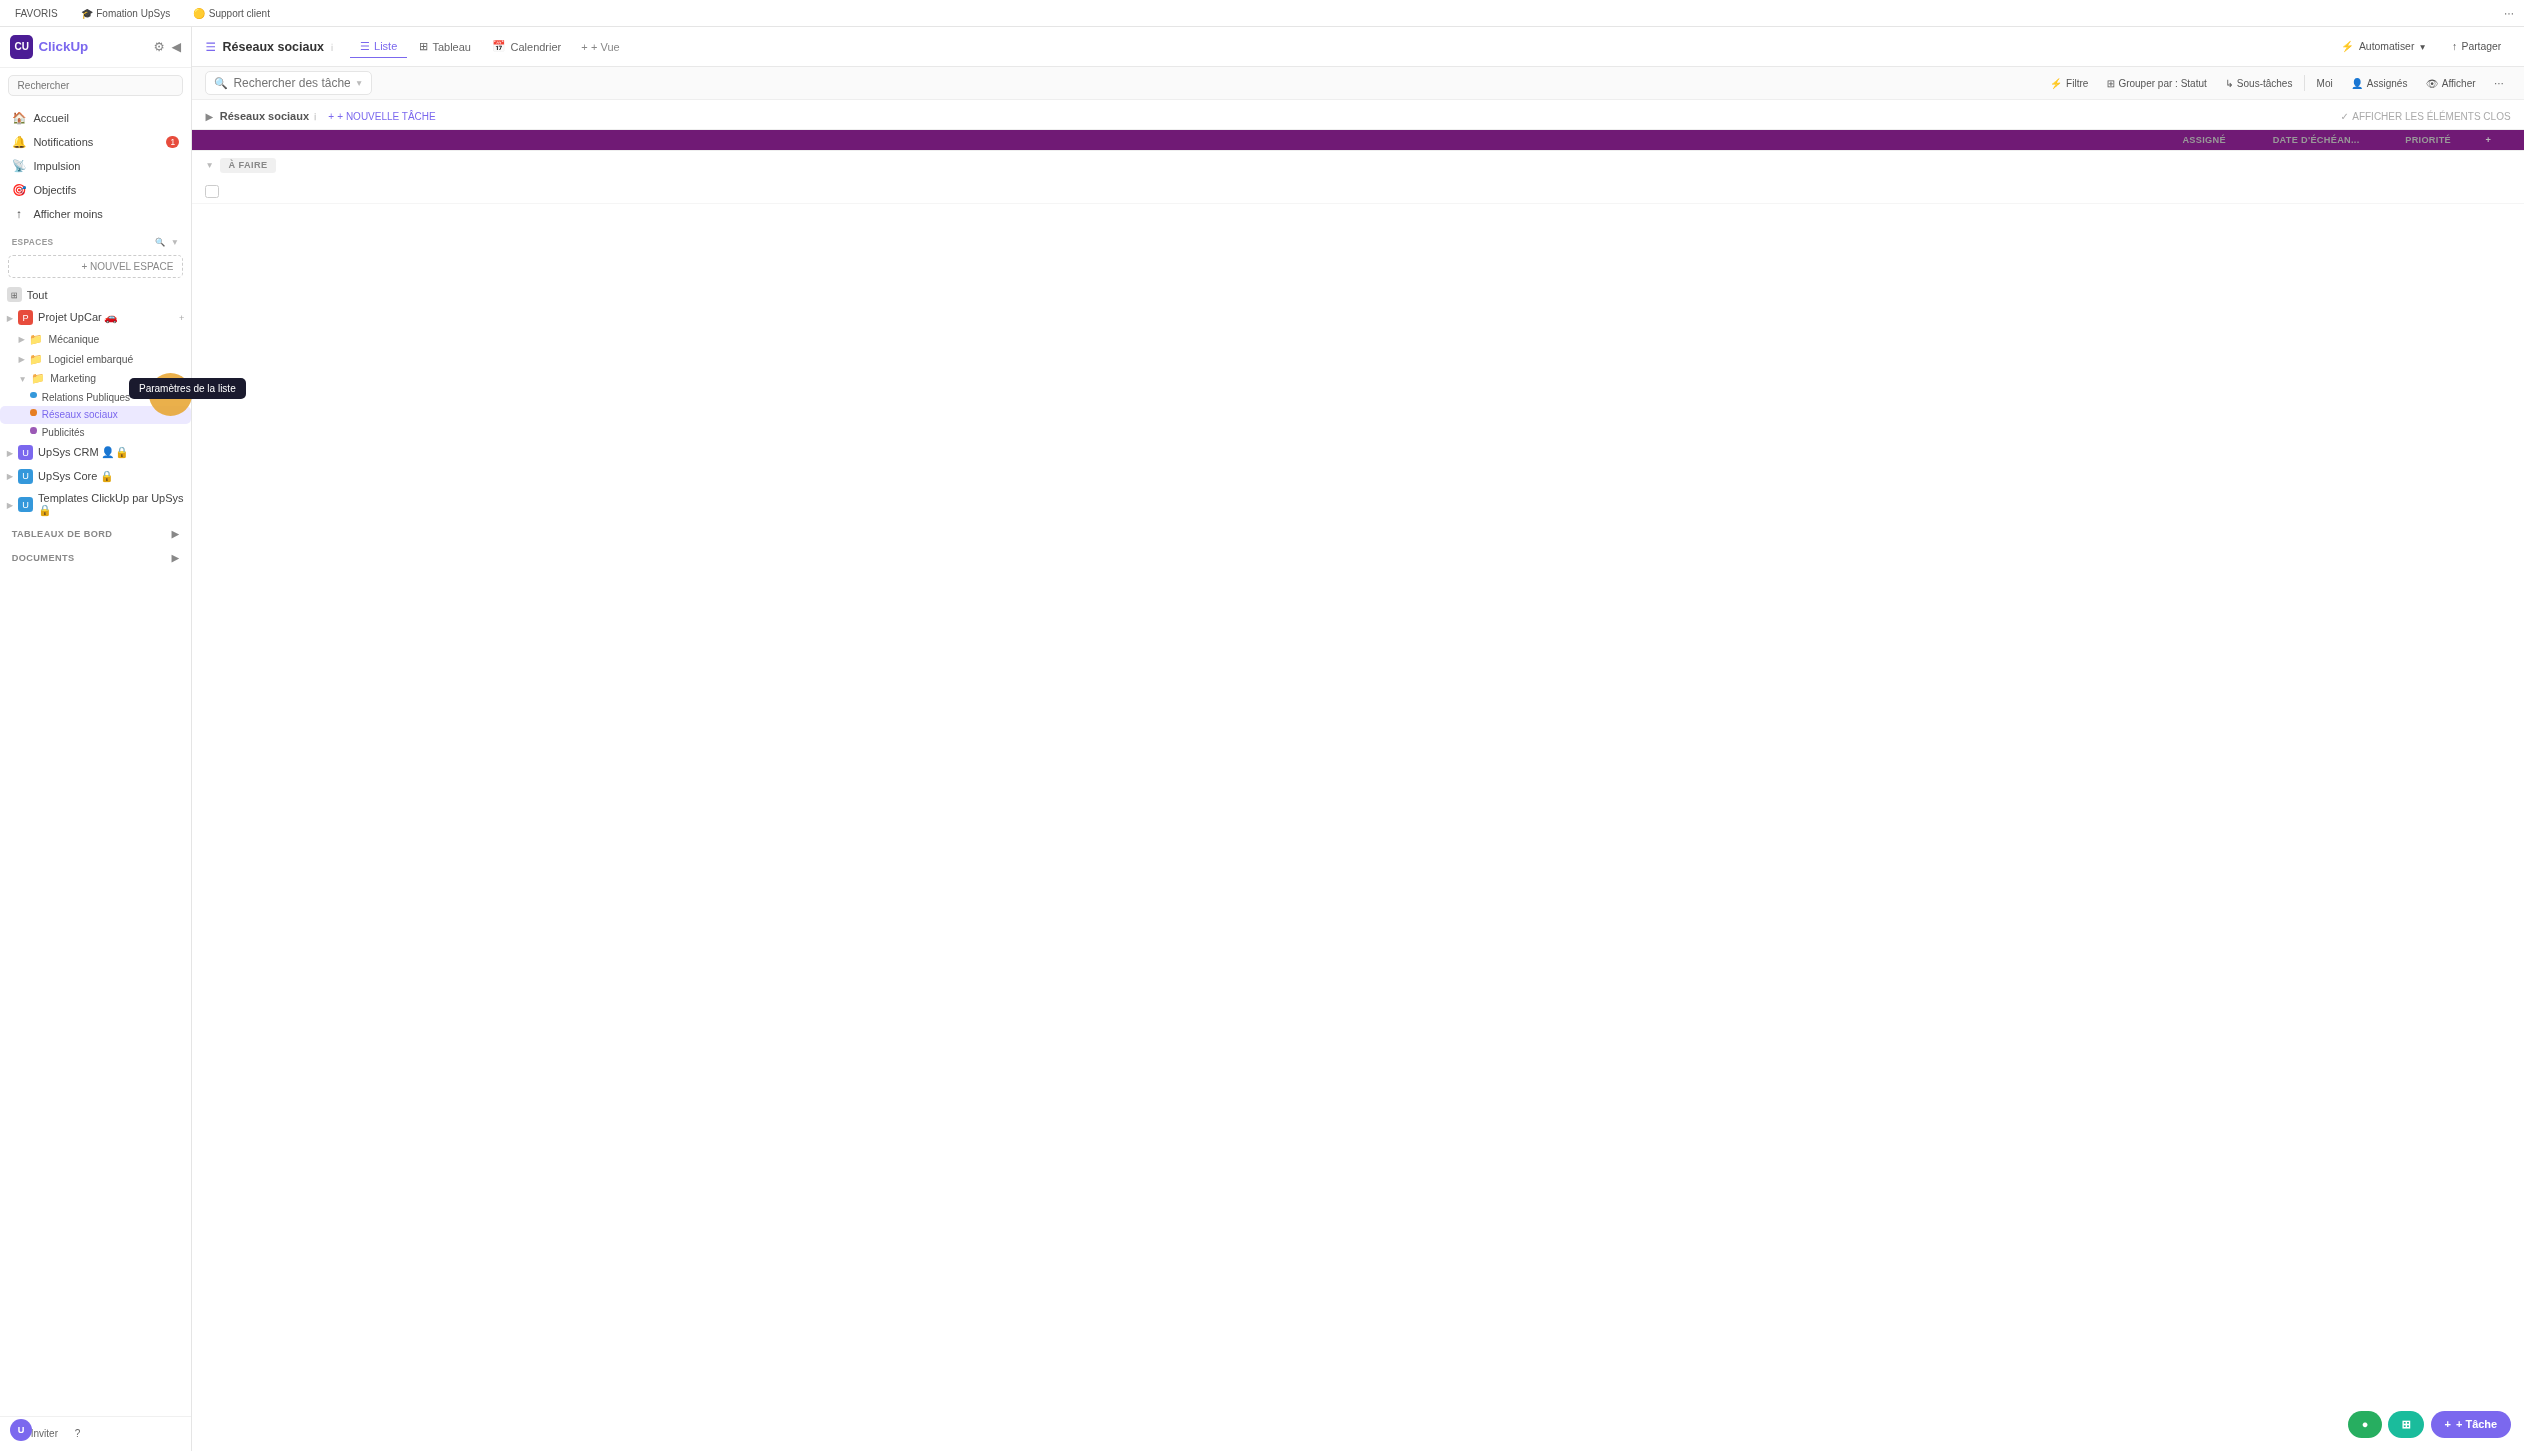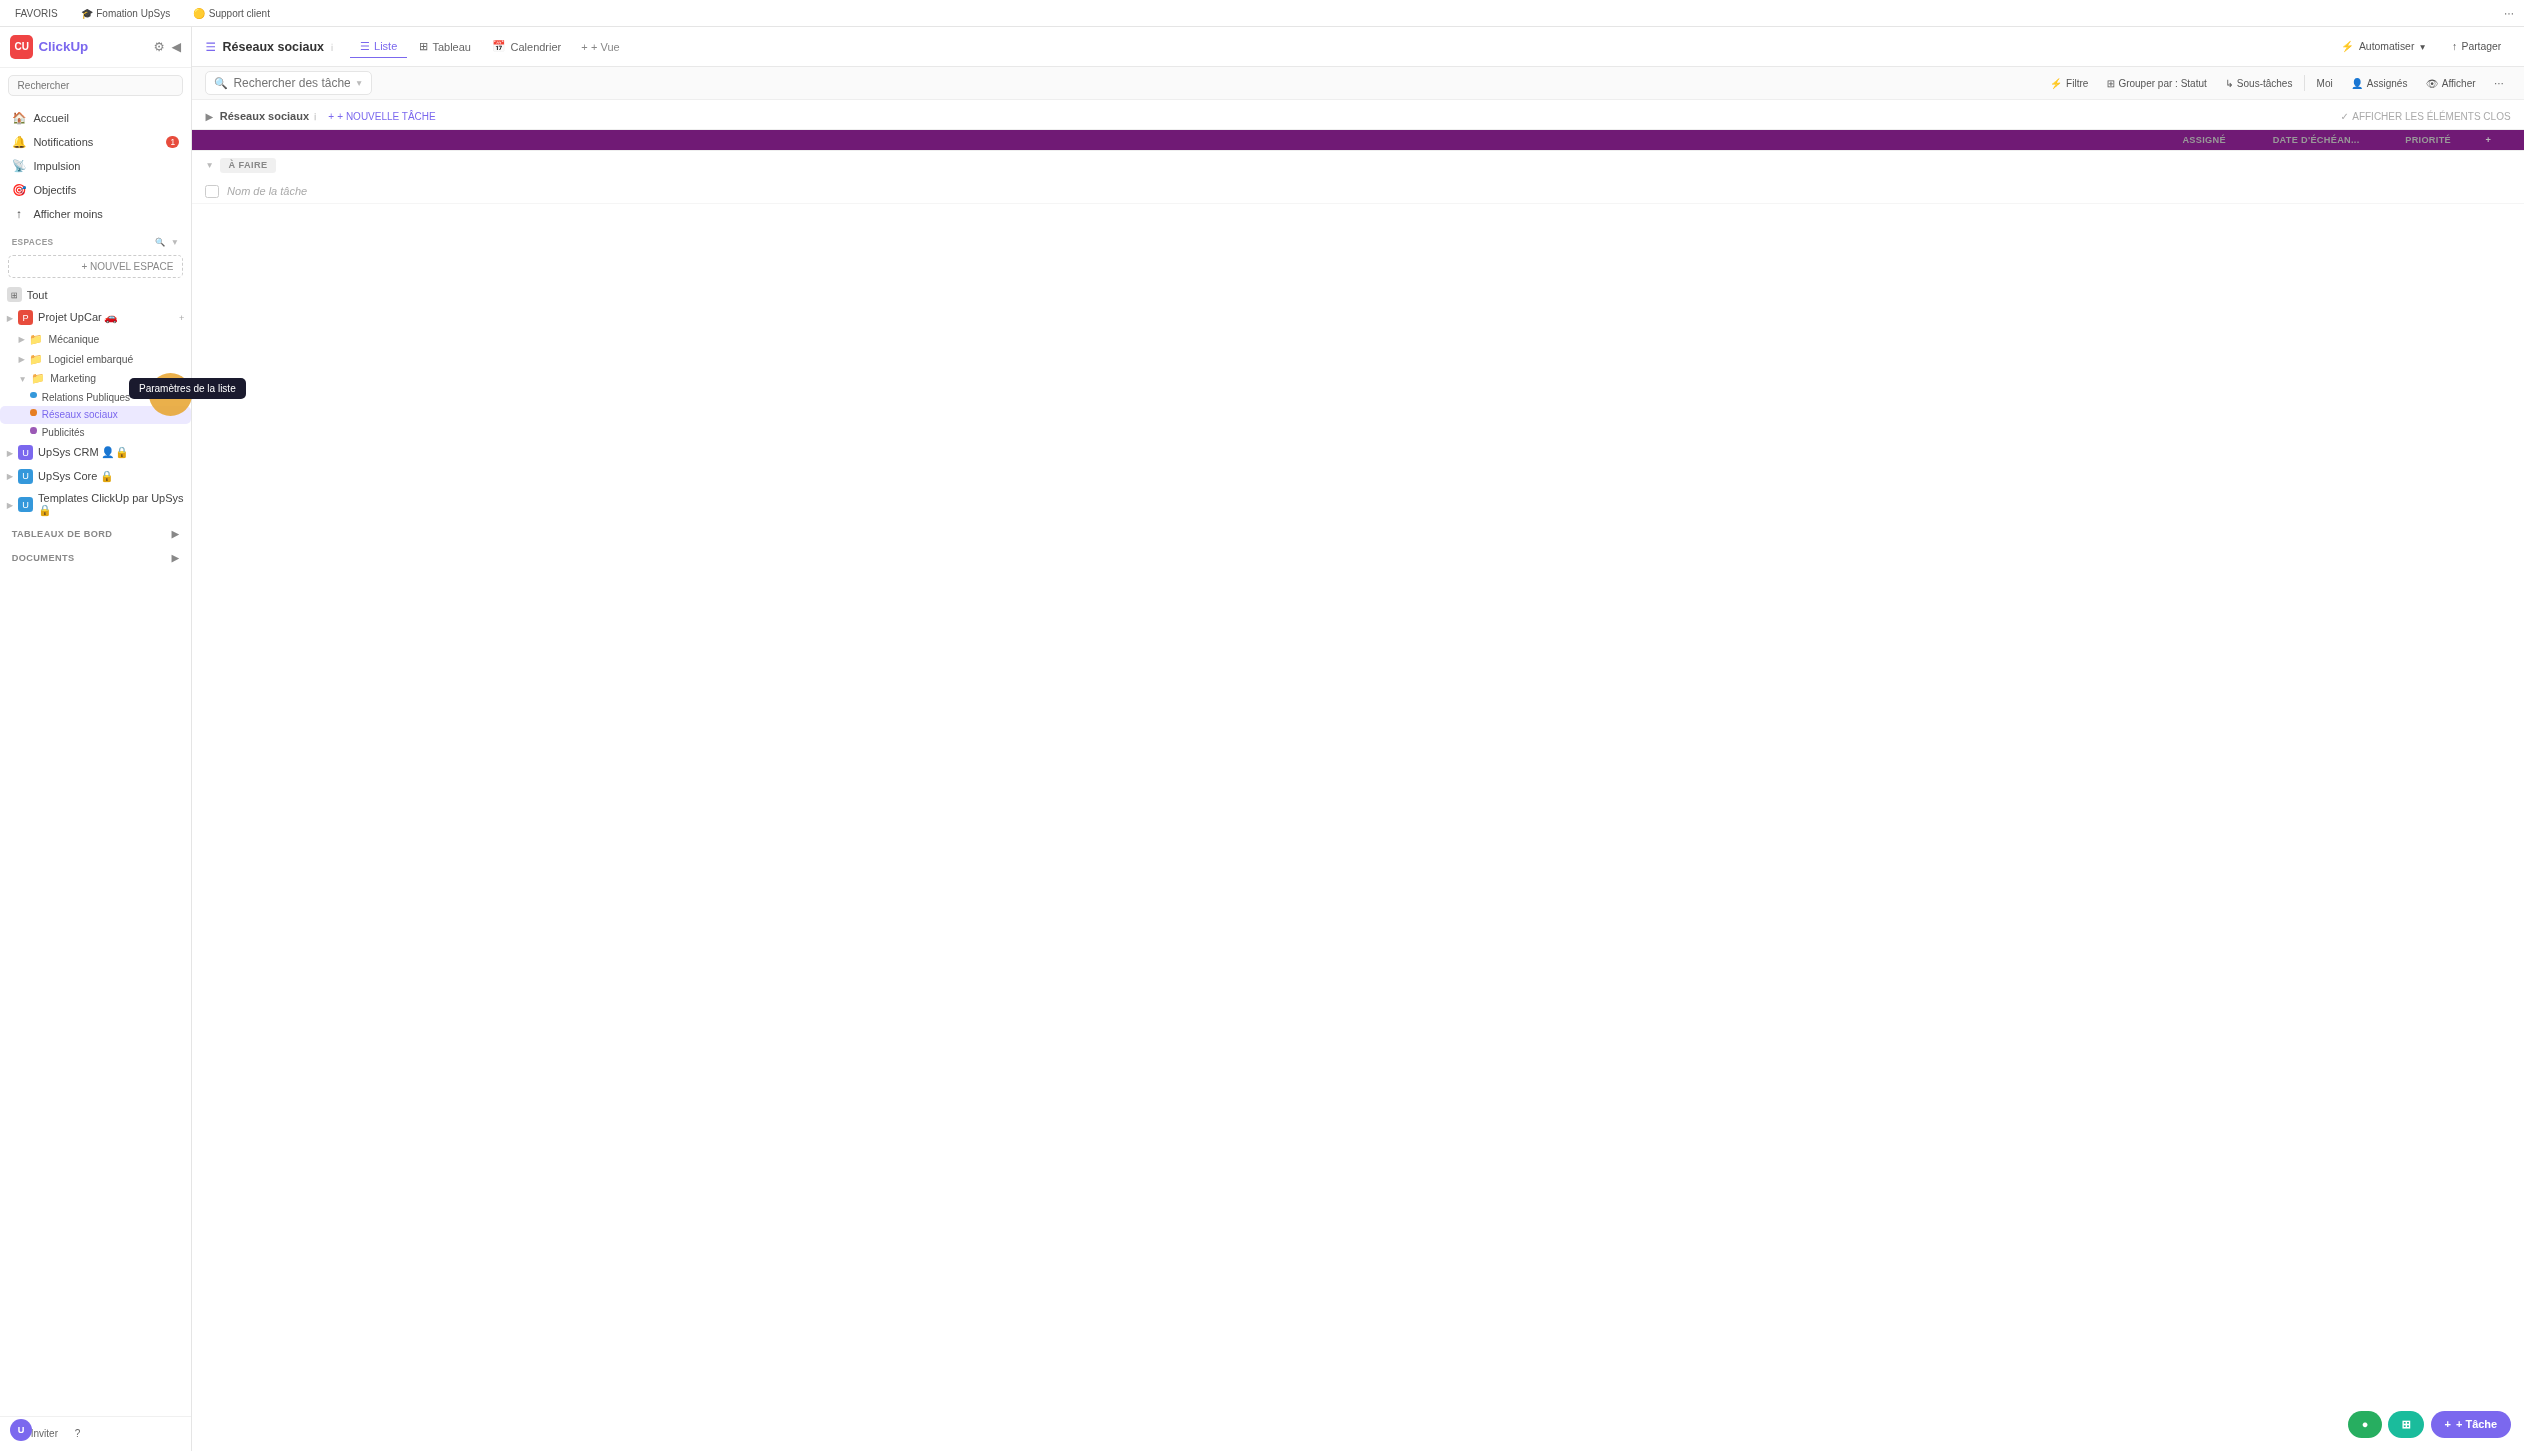--- a/index.html
+++ b/index.html
@@ -10,21 +10,21 @@
     .top-bar-item { cursor: pointer; padding: 3.3px 5px; border-radius: 3.3px; }
     .top-bar-right { margin-left: auto; }
 
     
     .app-layout { display: flex; flex: 1; overflow: hidden; }
 
     
     .sidebar { width: 192px; background: #fff; border-right: 0.8px solid #e5e5e5; display: flex; flex-direction: column; overflow-y: auto; flex-shrink: 0; }
     .sidebar-header { display: flex; align-items: center; justify-content: space-between; padding: 8.3px 10px; border-bottom: 0.8px solid #f0f0f0; }
     .logo { display: flex; align-items: center; gap: 5px; font-weight: 700; font-size: 13.4px; color: #7b68ee; }
-    .logo-icon { width: 23.4px; height: 23.4px; background: #ef4444; border-radius: 5px; display: flex; align-items: center; justify-content: center; color: #fff; font-size: 10px; font-weight: 900; }
+    .logo-icon { width: 23.4px; height: 23.4px; background: #4c1d95; border-radius: 5px; display: flex; align-items: center; justify-content: center; color: #fff; font-size: 10px; font-weight: 900; }
     .sidebar-header-icons { display: flex; gap: 6.7px; color: #888; }
     .sidebar-header-icons span { cursor: pointer; font-size: 12.5px; }
 
     .sidebar-search { padding: 6.7px 8.3px; }
     .sidebar-search input { width: 100%; padding: 4.2px 8.3px; border: 0.8px solid #e5e5e5; border-radius: 5px; font-size: 10px; color: #888; background: #fafafa; outline: none; }
 
     .sidebar-nav { padding: 3.3px 5px; }
     .nav-item { display: flex; align-items: center; gap: 6.7px; padding: 5px 6.7px; border-radius: 5px; cursor: pointer; color: #444; font-size: 11px; }
     .nav-item .icon { font-size: 11.7px; width: 15px; text-align: center; }
     .nav-item .badge { background: #e74c3c; color: #fff; border-radius: 8.3px; font-size: 8.3px; padding: 0.8px 4.2px; margin-left: auto; }
@@ -394,21 +394,20 @@
       </div>
 
       <div class="status-group">
         <div class="status-group-header">
           <span style="color:#bbb; font-size:8.3px;">▼</span>
           <span class="status-badge todo">À FAIRE</span>
         </div>
 
         <div class="task-row">
           <div class="task-checkbox"></div>
-          <div class="task-name-field">Nom de la tâche</div>
           <div class="col-assignee"></div>
           <div class="col-date"></div>
           <div class="col-priority"></div>
         </div>
       </div>
 
     </div>
   </div>
 </div>
 

